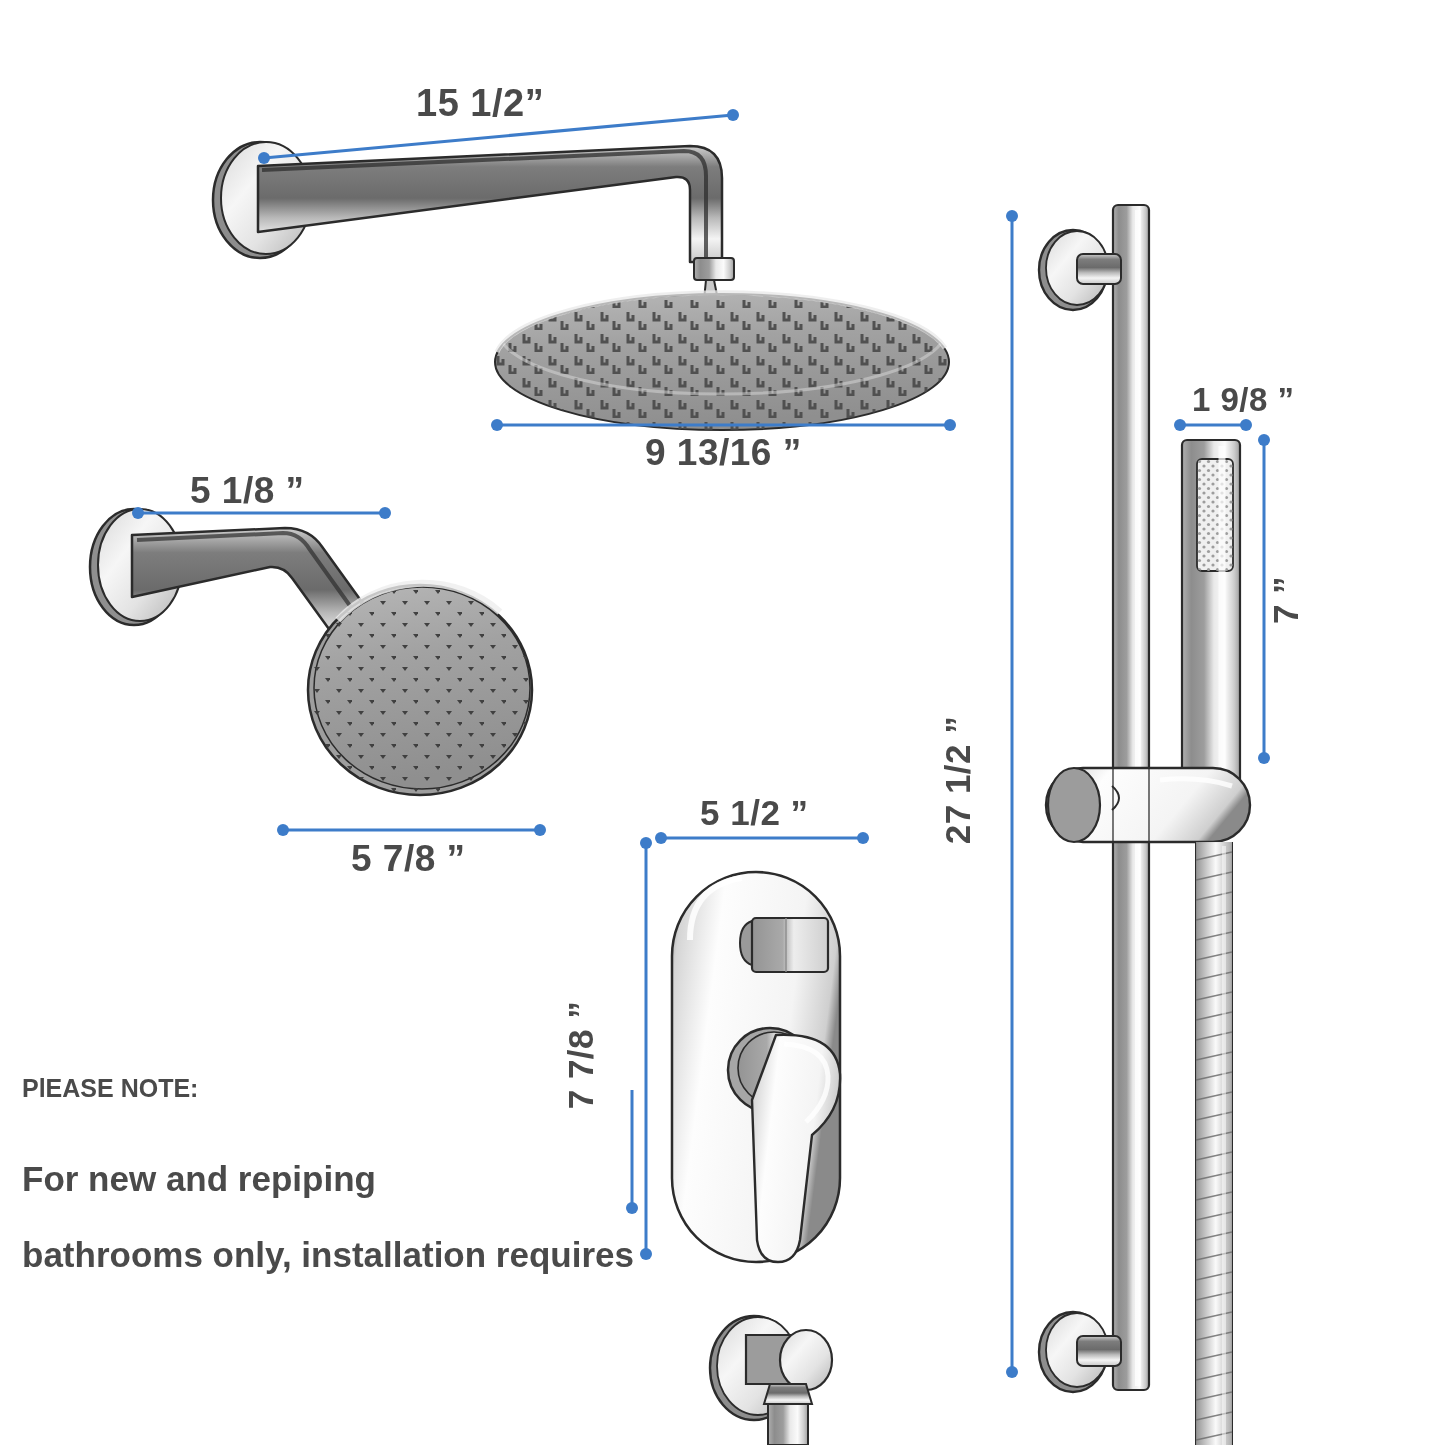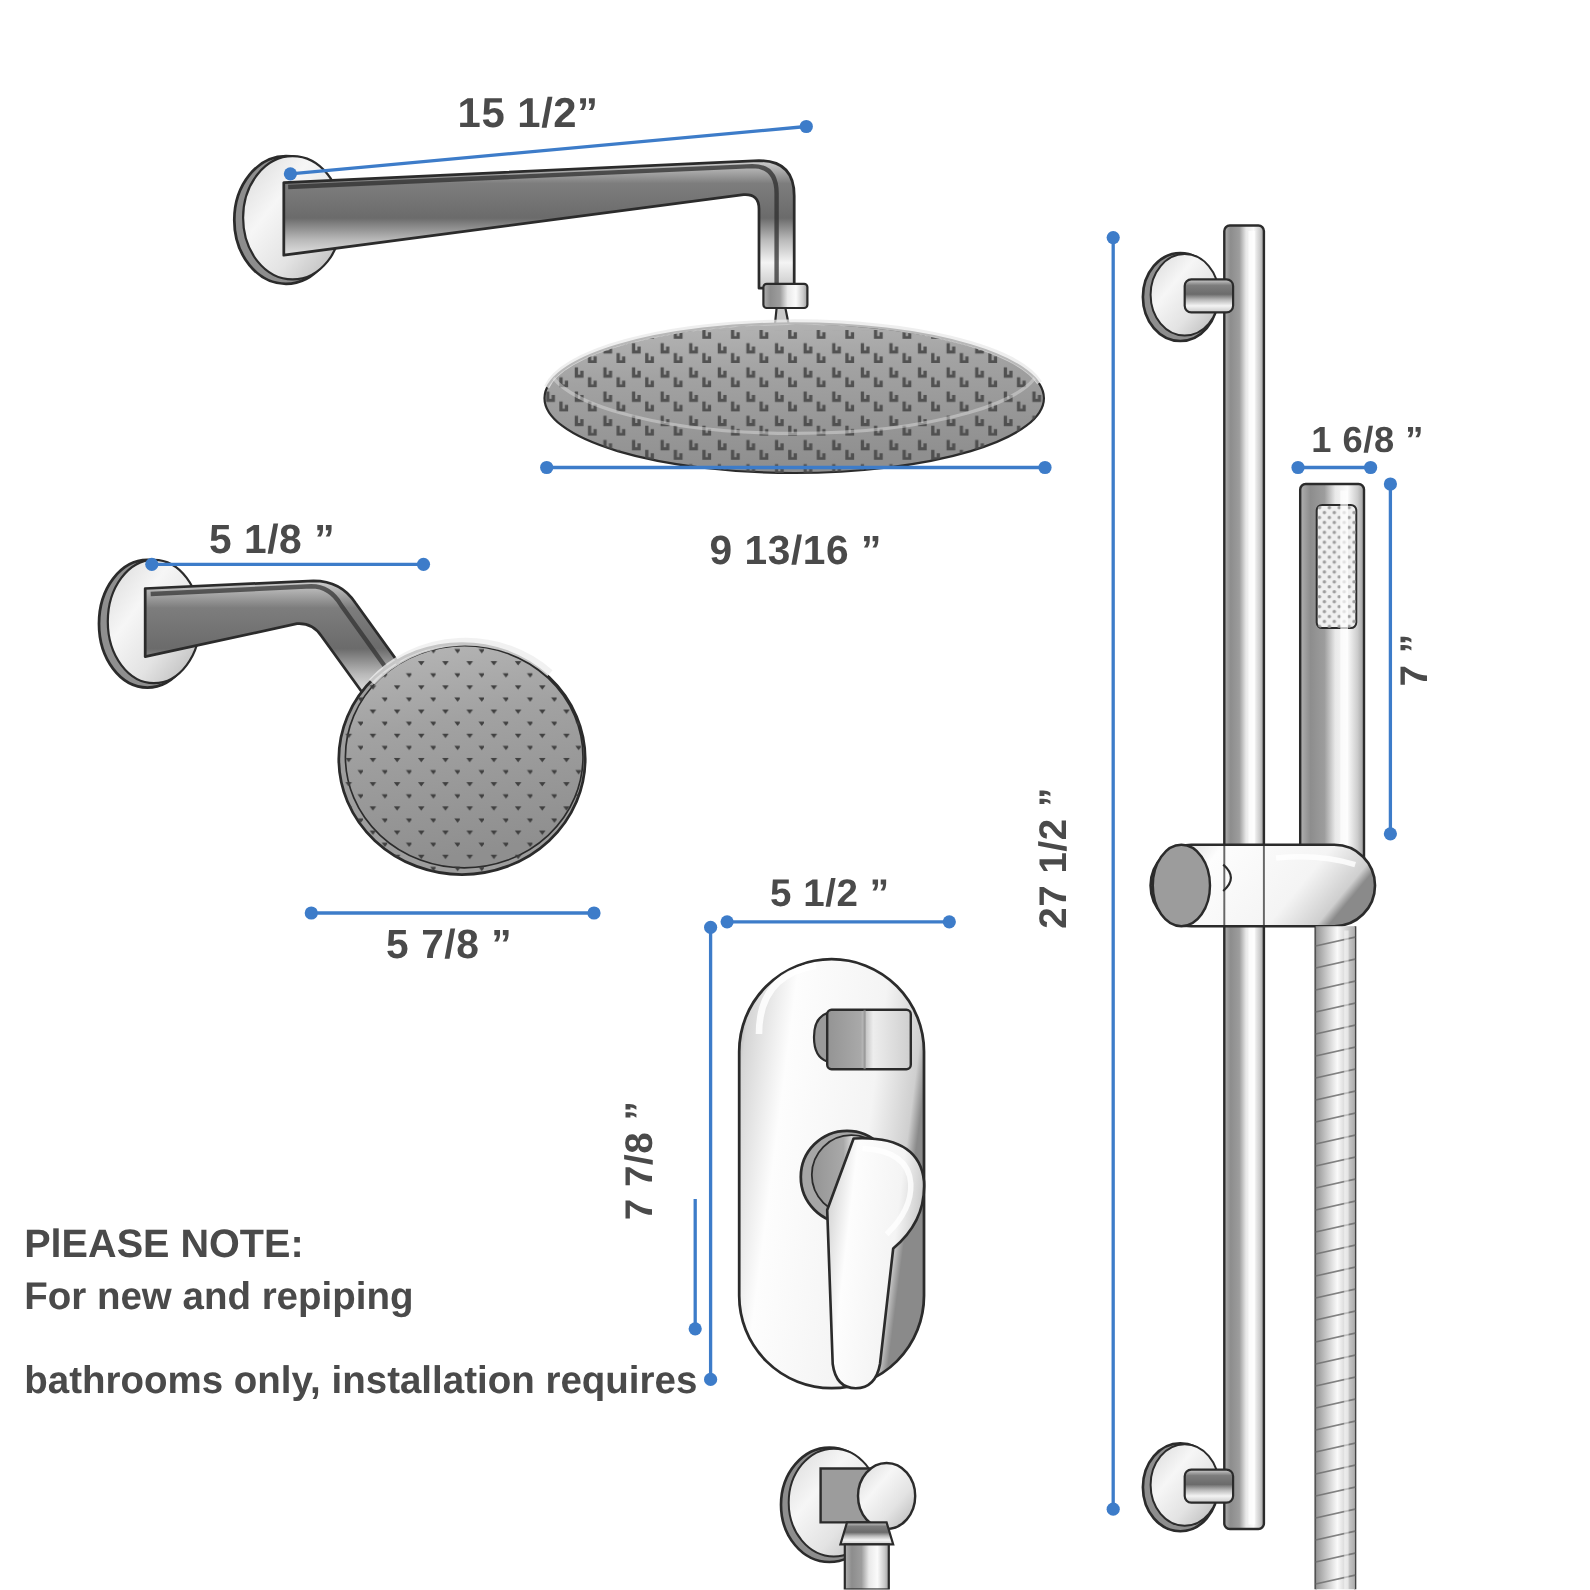--- a/index.html
+++ b/index.html
@@ -268,33 +268,33 @@
     </g>
     <g>
       <line x1="632" y1="1090" x2="632" y2="1208"></line>
       <circle cx="632" cy="1208" r="6" stroke="none"></circle>
     </g>
   </g>
 </svg>
 
 <div class="dimlabel" style="left:416px;top:82px;font-size:38px;">15  1/2”</div>
 
-<div class="dimlabel" style="left:645px;top:432px;font-size:37px;margin-top:48px;">9  13/16 ”</div>
+<div class="dimlabel" style="left:645px;top:432px;font-size:37px;">9  13/16 ”</div>
 
 <div class="dimlabel" style="left:190px;top:470px;font-size:37px;">5  1/8 ”</div>
 
 <div class="dimlabel" style="left:351px;top:838px;font-size:37px;">5 7/8 ”</div>
 
 <div class="dimlabel" style="left:700px;top:793px;font-size:35px;">5 1/2 ”</div>
 
 <div class="dimlabel" style="left:527px;top:1035px;font-size:35px;transform:rotate(-90deg);transform-origin:center;">7 7/8 ”</div>
 
 <div class="dimlabel" style="left:894px;top:760px;font-size:35px;transform:rotate(-90deg);transform-origin:center;">27 1/2 ”</div>
 
-<div class="dimlabel" style="left:1192px;top:381px;font-size:33px;">1 6/8 ”</div>
+<div class="dimlabel" style="left:1192px;top:381px;font-size:33px;">1 9/8 ”</div>
 
 <div class="dimlabel" style="left:1262px;top:580px;font-size:35px;transform:rotate(-90deg);transform-origin:center;">7 ”</div>
 
-<div class="note" style="left:22px;top:1108px;font-size:36px;">PlEASE NOTE:</div>
+<div class="note" style="left:22px;top:1072px;font-size:25px;">PlEASE NOTE:</div>
 <div class="note" style="left:22px;top:1156px;font-size:35px;">For new and repiping</div>
 <div class="note" style="left:22px;top:1212px;font-size:35px;margin-top:20px;">bathrooms only, installation requires</div>
 
 </div>
 
 </body></html>

